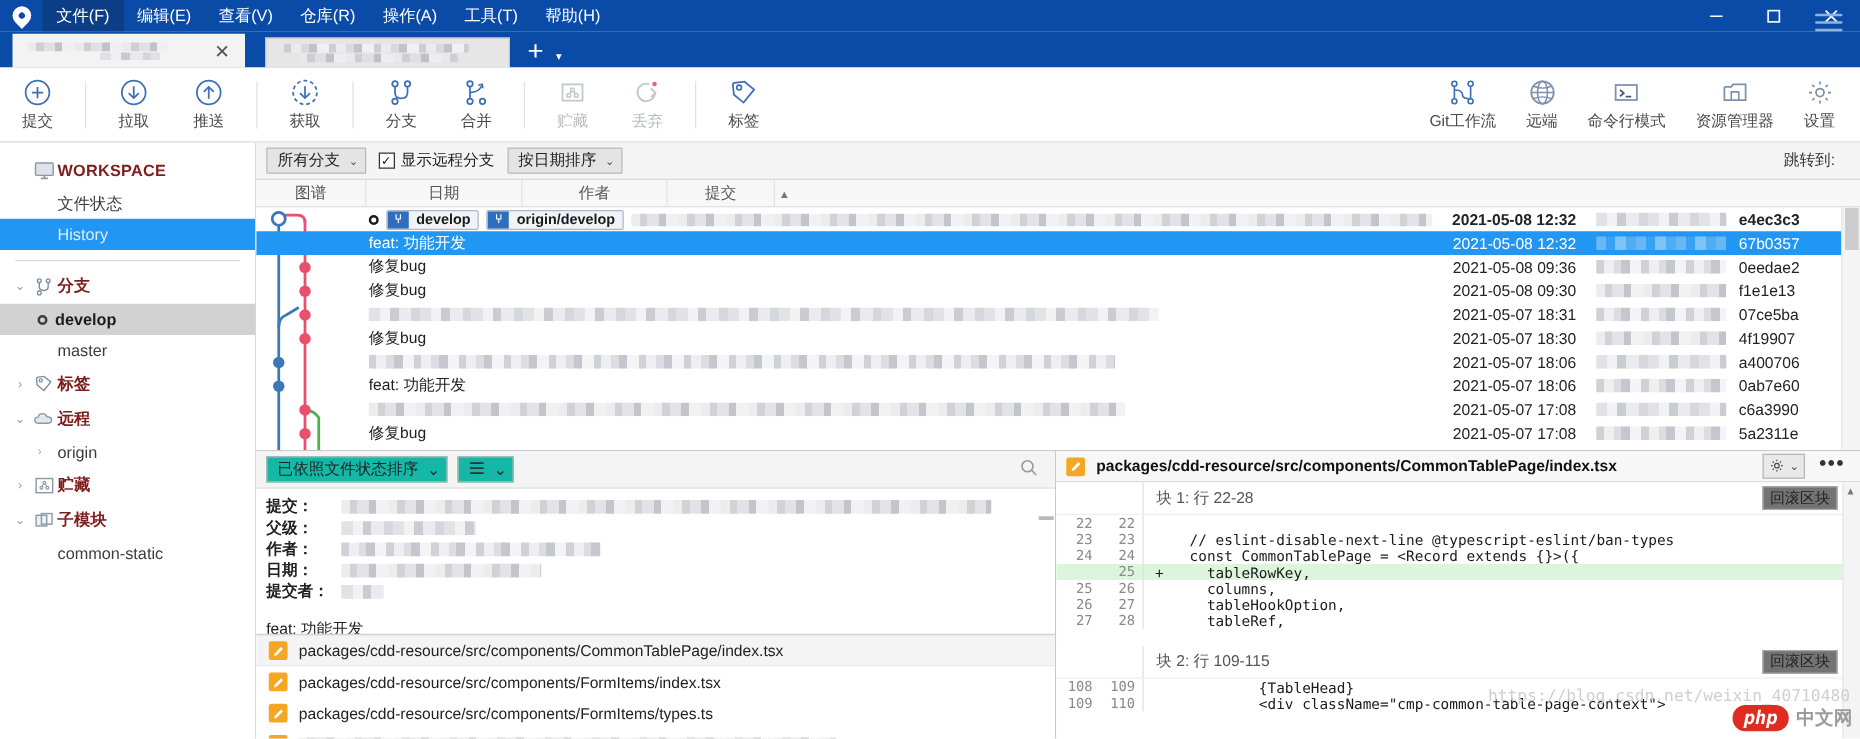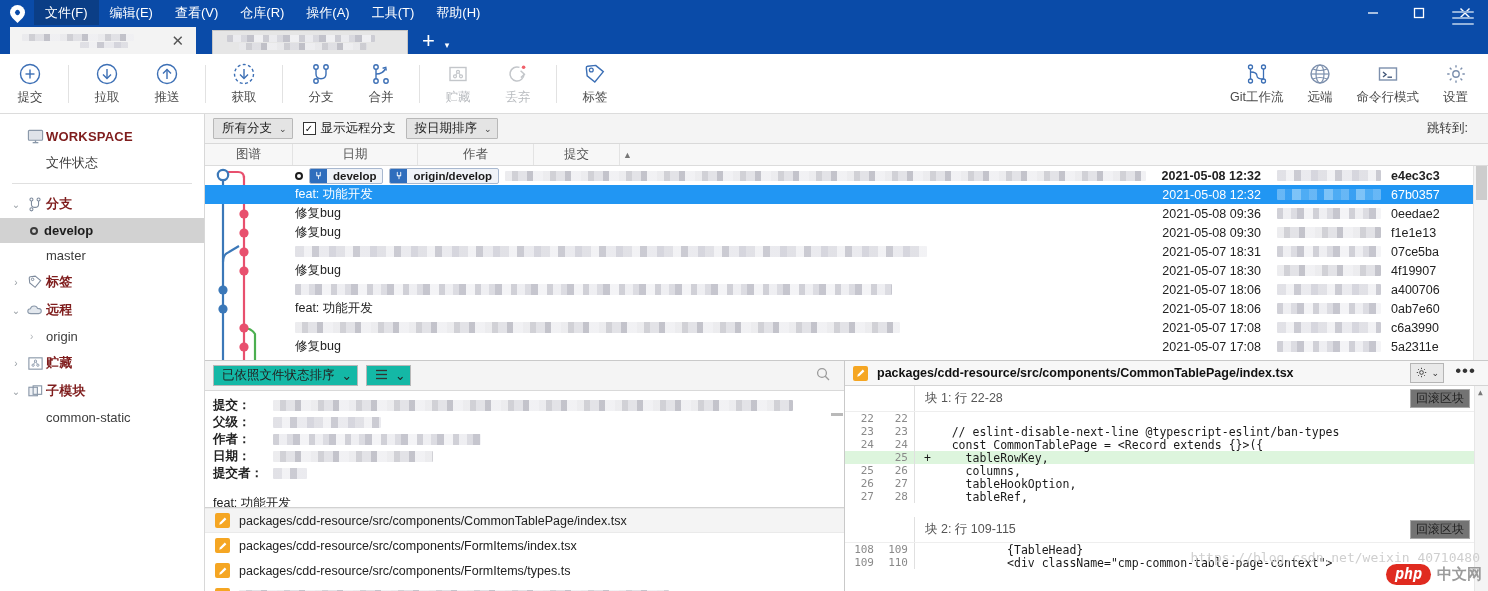--- a/index.html
+++ b/index.html
@@ -444,20 +444,30 @@
               <rect x="3.5" y="6" width="17" height="12" fill="none" stroke="#7d90ad" stroke-width="1.4"></rect>
               <polyline points="7,10 10,12.5 7,15" fill="none" stroke="#44597a" stroke-width="1.4"></polyline>
               <line x1="11.5" y1="15.2" x2="16" y2="15.2" stroke="#44597a" stroke-width="1.4"></line>
             </svg>
         </div>
         <div class="lb">命令行模式</div>
       </div>
       <div class="tb-btn">
         <div class="ic">
           <svg width="24" height="24" viewBox="0 0 24 24">
+              <path d="M3.5 7.5 L3.5 18 L20.5 18 L20.5 7.5" fill="none" stroke="#7d90ad" stroke-width="1.4"></path>
+              <path d="M3.5 7.5 L9 7.5 L10.5 5.5 L20.5 5.5 L20.5 7.5" fill="none" stroke="#7d90ad" stroke-width="1.4"></path>
+              <path d="M9 18 L9 11.5 L15 11.5 L15 18" fill="none" stroke="#7d90ad" stroke-width="1.3"></path>
+            </svg>
+        </div>
+        <div class="lb">资源管理器</div>
+      </div>
+      <div class="tb-btn">
+        <div class="ic">
+          <svg width="24" height="24" viewBox="0 0 24 24">
               <g fill="none" stroke="#7d90ad" stroke-width="1.4">
                 <circle cx="12" cy="12" r="3.2"></circle>
                 <path d="M12 3.2 L12 5.6 M12 18.4 L12 20.8 M3.2 12 L5.6 12 M18.4 12 L20.8 12 M5.8 5.8 L7.5 7.5 M16.5 16.5 L18.2 18.2 M18.2 5.8 L16.5 7.5 M7.5 16.5 L5.8 18.2"></path>
               </g>
             </svg>
         </div>
         <div class="lb">设置</div>
       </div>
     </div>
   </div>
@@ -470,20 +480,21 @@
         <div class="sb-ic">
           <svg width="17" height="17" viewBox="0 0 18 18">
               <rect x="1.5" y="2.5" width="15" height="10.5" rx="1" fill="#dfe3e9" stroke="#8a98a9" stroke-width="1.2"></rect>
               <line x1="6" y1="15.5" x2="12" y2="15.5" stroke="#8a98a9" stroke-width="1.4"></line>
               <line x1="9" y1="13" x2="9" y2="15.5" stroke="#8a98a9" stroke-width="1.4"></line>
             </svg>
         </div>
         <div class="sb-title">WORKSPACE</div>
       </div>
       <div class="sb-item">文件状态</div>
+      <div class="sb-item sel-blue">History</div>
 
       <div class="sb-divider"></div>
 
       <div class="sb-section">
         <div class="sb-chev">⌄</div>
         <div class="sb-ic">
           <svg width="16" height="16" viewBox="0 0 18 18">
               <circle cx="5" cy="4" r="1.7" fill="none" stroke="#7d8a9c" stroke-width="1.2"></circle>
               <circle cx="13" cy="4" r="1.7" fill="none" stroke="#7d8a9c" stroke-width="1.2"></circle>
               <circle cx="5" cy="15" r="1.7" fill="none" stroke="#7d8a9c" stroke-width="1.2"></circle>

